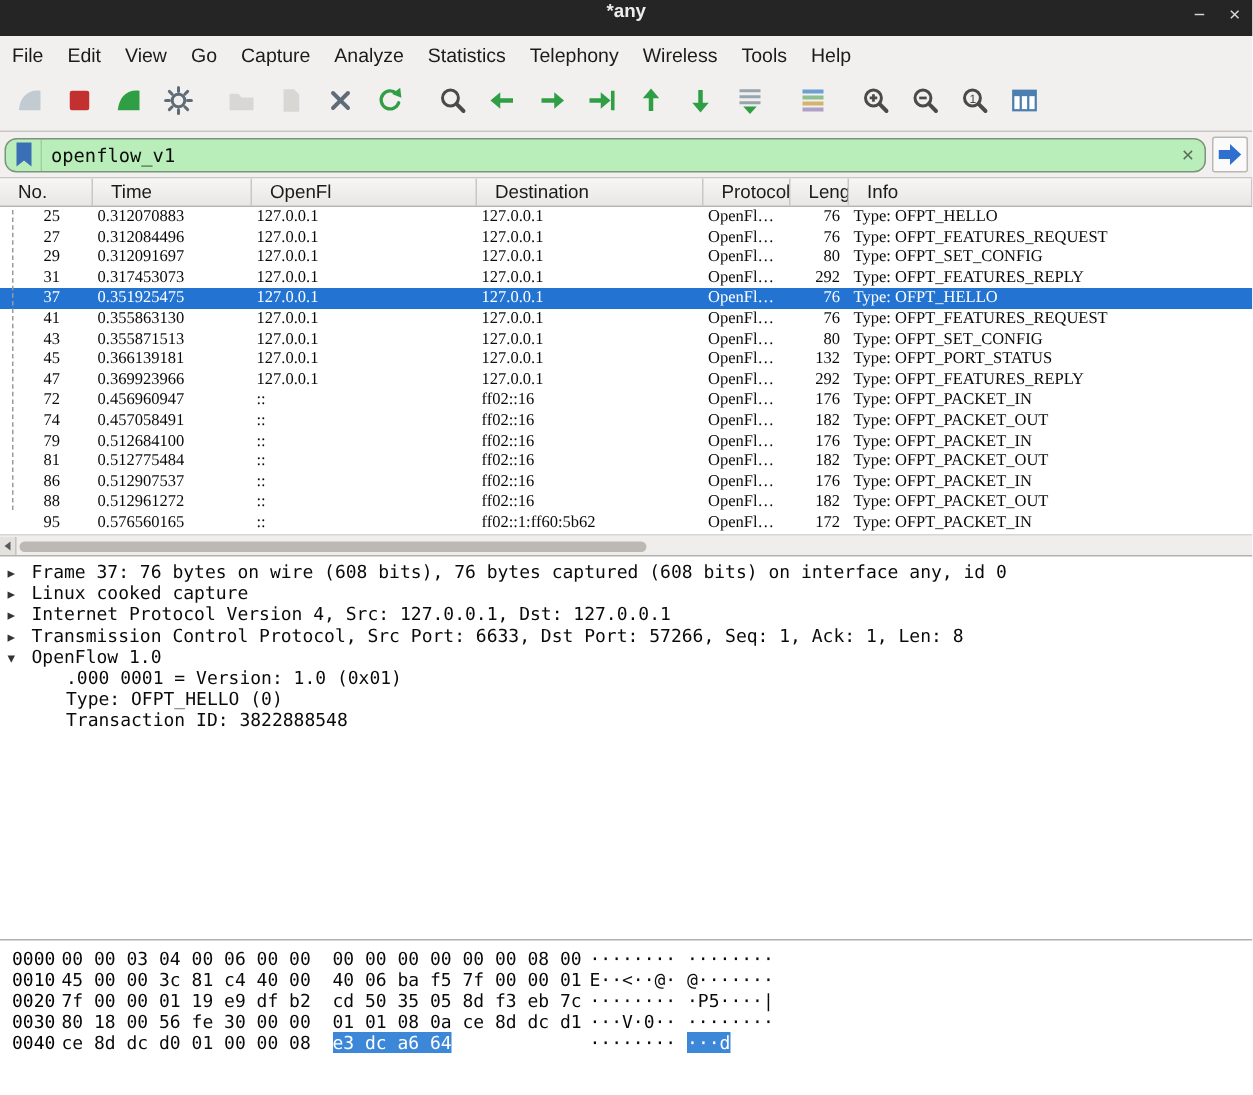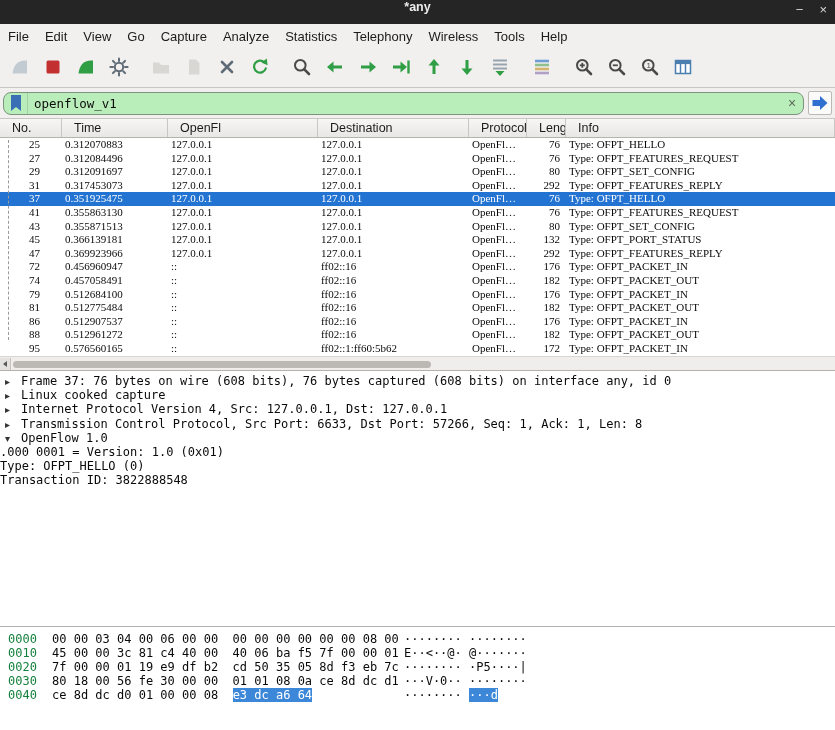--- a/index.html
+++ b/index.html
@@ -30,25 +30,25 @@
   .c-no{text-align:right;padding-right:22px}
   .c-time,.c-src,.c-dst,.c-proto,.c-info{padding-left:3px}
   .c-len{text-align:right;padding-right:6px}
   .hscroll{height:14px;background:#efeeec;border-top:1px solid #d8d6d3;position:relative}
   .hstep{position:absolute;left:0;top:1px;width:11px;height:12px;background:#e4e2df;border-right:1px solid #c6c4c1;display:flex;align-items:center;justify-content:center}
   .tri{width:0;height:0;border:3.5px solid transparent;border-right:4.5px solid #5a5a5a;margin-left:-4px}
   .hthumb{position:absolute;left:13px;top:3.5px;width:418px;height:7px;border-radius:3.5px;background:#bcb9b5}
   .details{height:256px;border-top:1px solid #b3b1ae;background:#fff;padding-top:3px;overflow:hidden}
   .dline{height:14.2px;line-height:14.2px;font-family:"DejaVu Sans Mono",monospace;font-size:12px;color:#0a0a0a;white-space:nowrap;overflow:hidden}
   .dline.i0{padding-left:5px}
-  .dline.i1{}
+  .dline.i1{padding-left:44px}
   .expander{display:inline-block;width:16px;font-size:10px;color:#333;font-family:"DejaVu Sans",sans-serif}
   .hexpane{height:108px;border-top:1px solid #b3b1ae;background:#fff;padding:5px 0 0 8px;overflow:hidden}
   .hexrow{height:14px;line-height:14px;font-family:"DejaVu Sans Mono",monospace;font-size:12px;white-space:pre;color:#0a0a0a}
-  .offset{color:#15803d;display:inline-block;width:30px;margin-right:14px}
+  .offset{color:#000000;display:inline-block;width:30px;margin-right:3px}
   .hexbytes{display:inline-block;width:352px}
   .hl{background:#3d87d9;color:#fff}
 </style>
 </head>
 <body>
 
 <div class="app">
   <div class="titlebar">
     <span class="wtitle">*any</span>
     <span class="wctrls">

